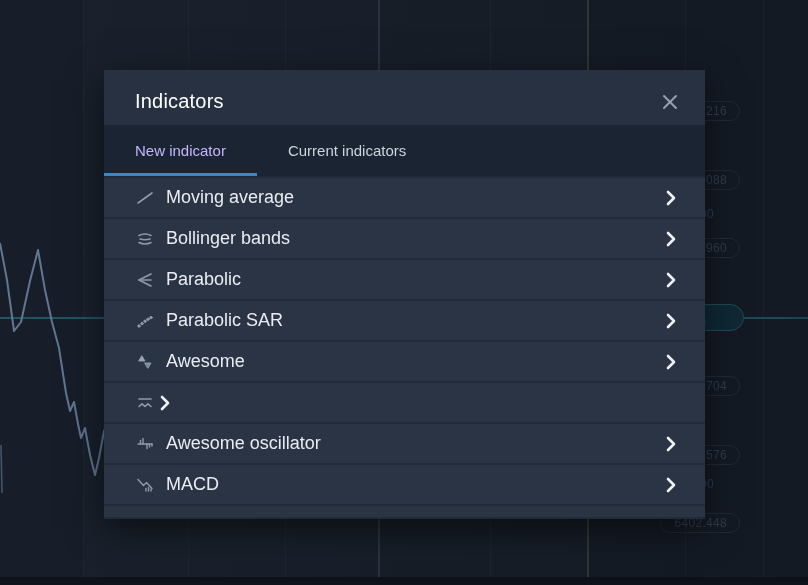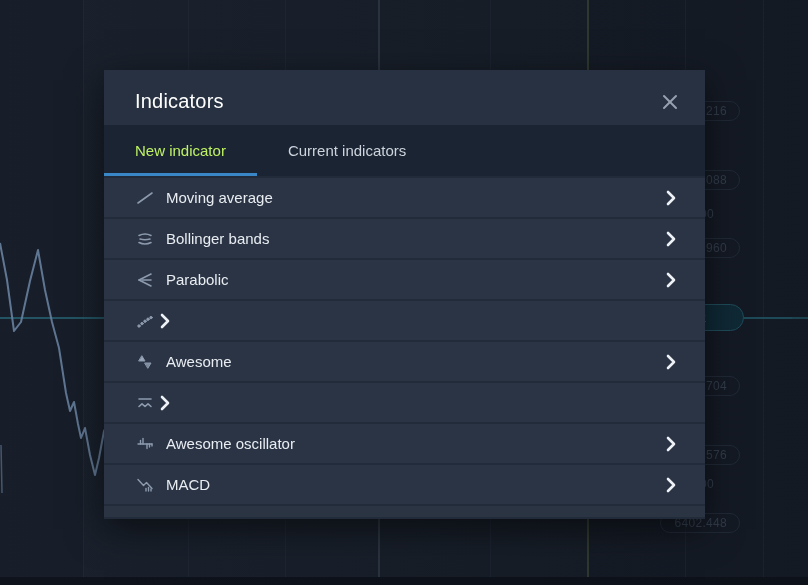--- a/index.html
+++ b/index.html
@@ -50,31 +50,31 @@
     padding:8px 24px 0 31px;box-sizing:border-box;flex:0 0 auto;
   }
   .modal-title{color:#ffffff;font-size:20px;font-weight:500;letter-spacing:.2px;flex:1;}
   .close-btn{width:22px;height:22px;display:flex;align-items:center;justify-content:center;cursor:pointer;}
   .close-btn svg{stroke:#96a1b0;stroke-width:2;stroke-linecap:round;}
   .tabbar{
     height:51px;background:#1b2433;display:flex;align-items:stretch;flex:0 0 auto;
   }
   .tab{position:relative;display:flex;align-items:center;padding:0 31px;cursor:pointer;
     color:#cdd4dd;font-size:15px;}
-  .tab.active{color:#bef264;}
+  .tab.active{color:#c4b5fd;}
   .tab-underline{display:none;position:absolute;left:0;right:0;bottom:0;height:3px;background:#3a87c8;}
   .tab.active .tab-underline{display:block;}
   .modal-body{flex:1;display:flex;flex-direction:column;}
   .indicator-row{
     height:39px;margin-top:2px;background:#2a3444;display:flex;align-items:center;
     padding:0 24px 0 31px;box-sizing:border-box;cursor:pointer;flex:0 0 auto;
   }
   .row-icon{width:20px;height:20px;flex:0 0 auto;display:flex;align-items:center;justify-content:center;}
   .row-icon svg{stroke:#8d9aae;fill:none;stroke-linecap:round;stroke-linejoin:round;}
-  .row-label{flex:1;margin-left:11px;color:#e9edf2;font-size:15px;}
+  .row-label{flex:1;margin-left:11px;color:#e9edf2;font-size:18px;}
   .row-chevron{width:20px;height:20px;display:flex;align-items:center;justify-content:center;}
   .row-chevron svg{stroke:#eef2f6;stroke-width:2.6;fill:none;stroke-linecap:round;stroke-linejoin:round;}
   .modal-footer{margin-top:2px;height:11px;background:#2a3443;flex:0 0 auto;}
 </style>
 </head>
 <body>
 
 <div class="stage">
 
   <div class="chart-bg">
@@ -186,20 +186,21 @@
             <svg width="20" height="20" viewBox="0 0 20 20" stroke="none">
               <g fill="#8d9aae">
                 <circle cx="4" cy="15" r="1.2"></circle>
                 <circle cx="7" cy="12.6" r="1.2"></circle>
                 <circle cx="10" cy="10.2" r="1.2"></circle>
                 <circle cx="13" cy="8.2" r="1.2"></circle>
                 <circle cx="16" cy="6.6" r="1.2"></circle>
               </g>
             </svg>
           </span>
+    <span class="row-label">Parabolic SAR</span>
     <span class="row-chevron">
       <svg width="20" height="20" viewBox="0 0 20 20">
               <polyline points="7,4 13,10 7,16"></polyline>
             </svg>
     </span>
   </div>
         <div class="indicator-row">
     <span class="row-icon">
             <svg width="20" height="20" viewBox="0 0 20 20" stroke="none">
               <polygon points="4,9 10,9 7,4" fill="#9aa7ba"></polygon>

